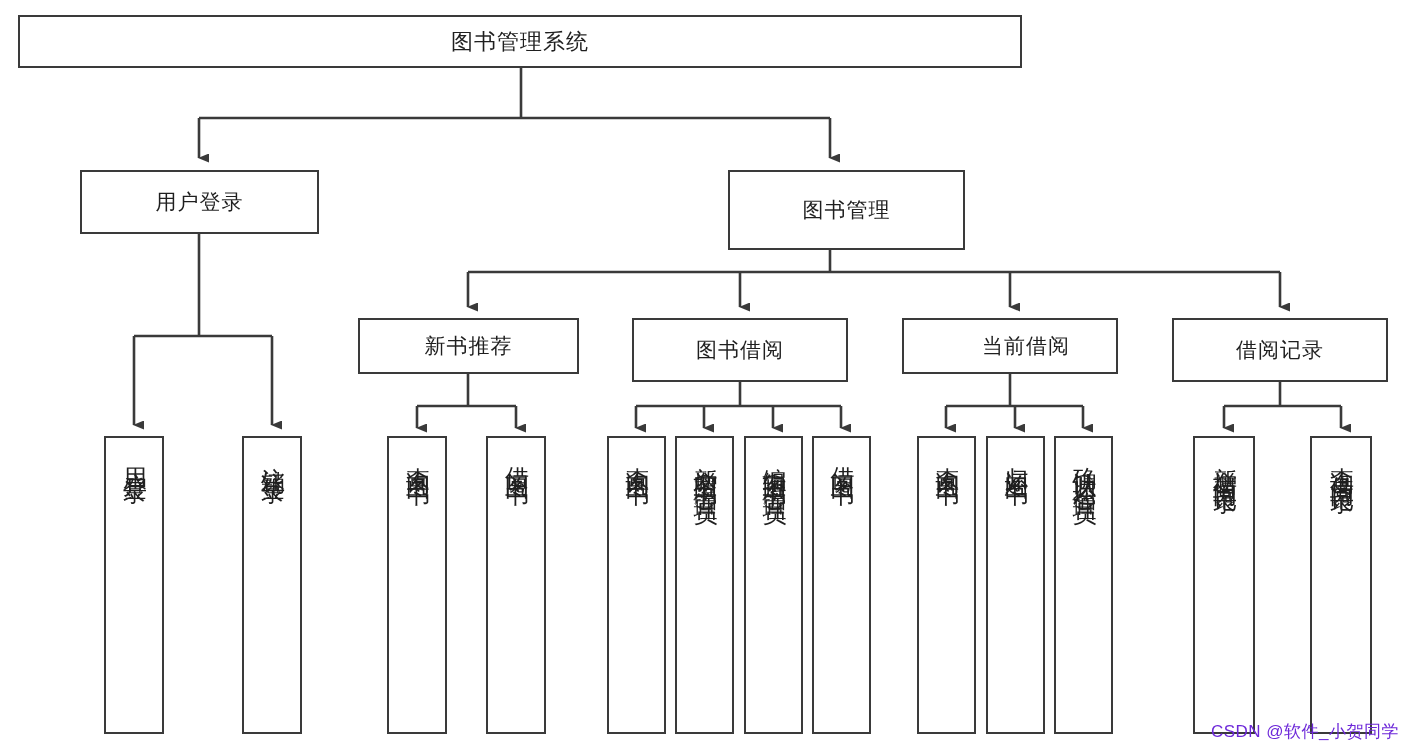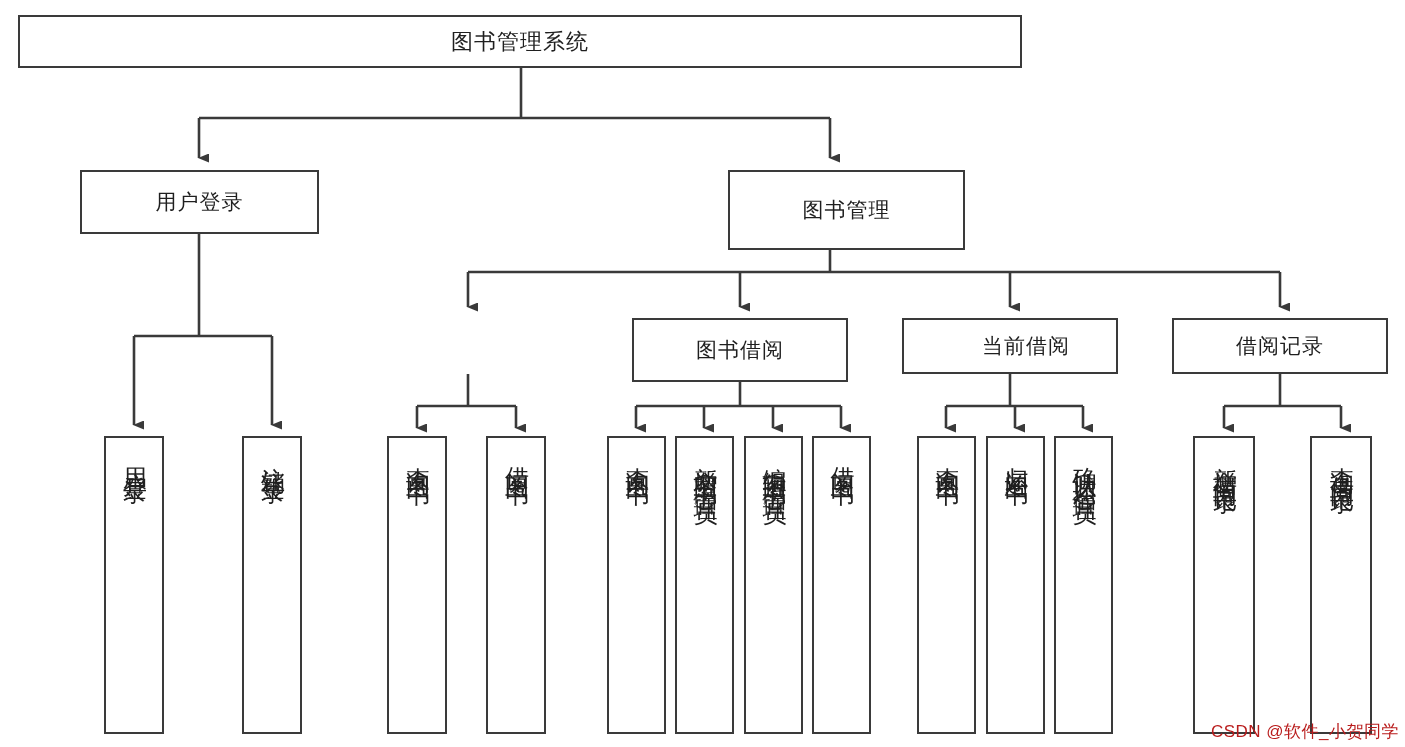--- a/index.html
+++ b/index.html
@@ -54,21 +54,21 @@
     font-size:24px;
     line-height:1.0;
     letter-spacing:5px;
     white-space:nowrap;
     transform:translateX(1px);
   }
   #watermark{
     position:absolute;
     right:6px;bottom:4px;
     font-size:17px;
-    color:#b91c1c;
+    color:#6d28d9;
     letter-spacing:0.5px;
     z-index:5;
     white-space:nowrap;
     font-family:"Liberation Sans","DejaVu Sans",sans-serif;
   }
 </style>
 </head>
 <body>
 
 <div id="diagram-root">
@@ -129,27 +129,30 @@
     <span class="label">图书管理系统</span>
   </div>
 
   <div class="node horiz" style="left:80px;top:170px;width:239px;height:64px;">
     <span class="label">用户登录</span>
   </div>
   <div class="node horiz" style="left:712px;top:170px;width:237px;height:80px;margin-left:16px;">
     <span class="label">图书管理</span>
   </div>
 
+  <div class="node horiz" style="left:358px;top:318px;width:221px;height:56px;">
+    <span class="label">新书推荐</span>
+  </div>
   <div class="node horiz" style="left:632px;top:318px;width:216px;height:64px;">
     <span class="label">图书借阅</span>
   </div>
   <div class="node horiz" style="left:902px;top:318px;width:216px;height:56px;padding-left:32px;">
     <span class="label">当前借阅</span>
   </div>
-  <div class="node horiz" style="left:1172px;top:318px;width:216px;height:56px;">
+  <div class="node horiz" style="left:1172px;top:318px;width:216px;height:64px;">
     <span class="label">借阅记录</span>
   </div>
 
   <div class="node vert" style="left:104px;top:436px;width:60px;height:298px;">
     <span class="label">用户登录</span>
   </div>
   <div class="node vert" style="left:242px;top:436px;width:60px;height:298px;">
     <span class="label">注销登录</span>
   </div>
 

